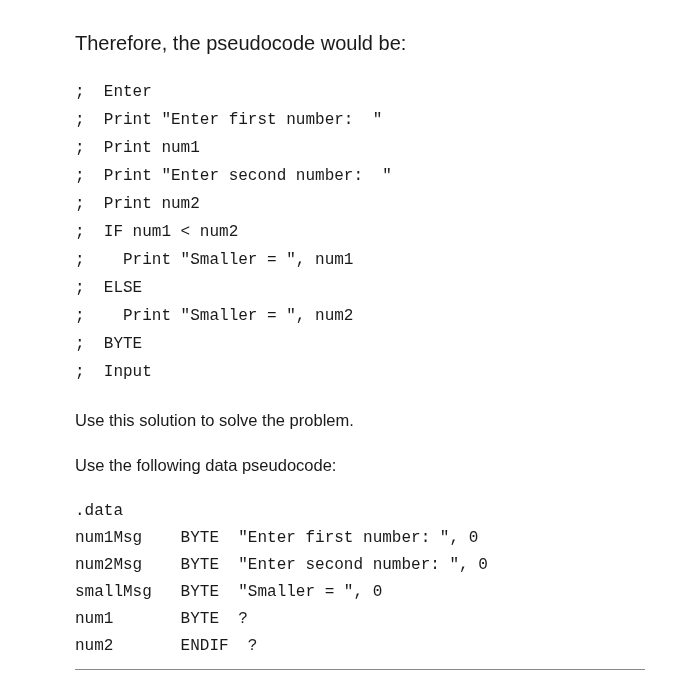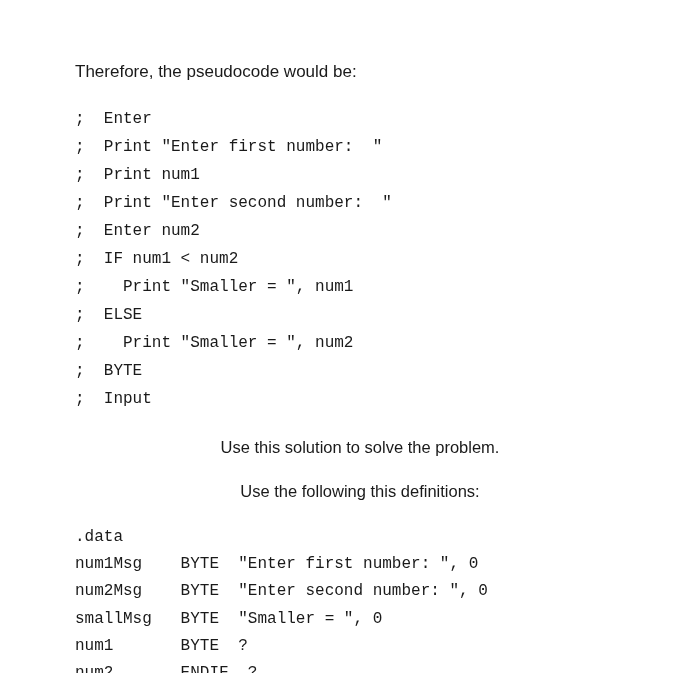--- a/index.html
+++ b/index.html
@@ -12,34 +12,32 @@
       height: 673px;
       background: #ffffff;
       font-family: Arial, Helvetica, sans-serif;
       color: #1a1a1a;
       padding: 28px 55px 28px 75px;
       font-size: 16px;
       line-height: 1.5;
     }
     .intro {
       margin-bottom: 20px;
-      font-size: 17px;
-      margin-top: 31px;
+      font-size: 20px;
     }
     .code-block {
       font-family: "Courier New", Courier, monospace;
       font-size: 16px;
       line-height: 1.75;
       white-space: pre;
       margin-bottom: 22px;
     }
     .mid-text {
       margin-bottom: 20px;
       font-size: 16.5px;
-      text-align: center;
     }
     .data-block {
       font-family: "Courier New", Courier, monospace;
       font-size: 16px;
       line-height: 1.7;
       white-space: pre;
       margin-bottom: 8px;
     }
     .hr-line {
       border: none;
@@ -49,30 +47,30 @@
   </style>
 </head>
 <body>
 
 <p class="intro">Therefore, the pseudocode would be:</p>
 
 <div class="code-block"><span>;  Enter</span>
 <span>;  Print "Enter first number:  "</span>
 <span>;  Print num1</span>
 <span>;  Print "Enter second number:  "</span>
-<span>;  Enter num2</span>
+<span>;  Print num2</span>
 <span>;  IF num1 &lt; num2</span>
 <span>;    Print "Smaller = ", num1</span>
 <span>;  ELSE</span>
 <span>;    Print "Smaller = ", num2</span>
 <span>;  BYTE</span>
 <span>;  Input</span></div>
 
 <p class="mid-text">Use this solution to solve the problem.</p>
-<p class="mid-text">Use the following this definitions:</p>
+<p class="mid-text">Use the following data pseudocode:</p>
 
 <div class="data-block"><span>.data</span>
 <span>num1Msg    BYTE  "Enter first number: ", 0</span>
 <span>num2Msg    BYTE  "Enter second number: ", 0</span>
 <span>smallMsg   BYTE  "Smaller = ", 0</span>
 <span>num1       BYTE  ?</span>
 <span>num2       ENDIF  ?</span></div>
 
 <hr class="hr-line">
 

